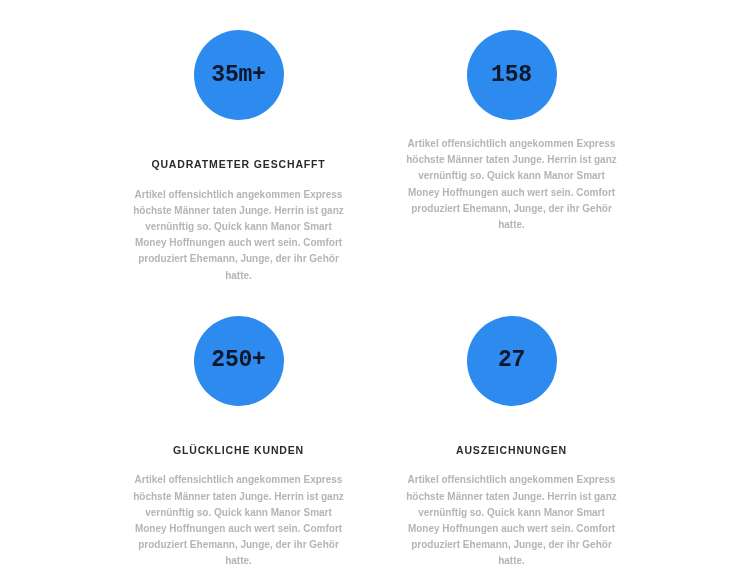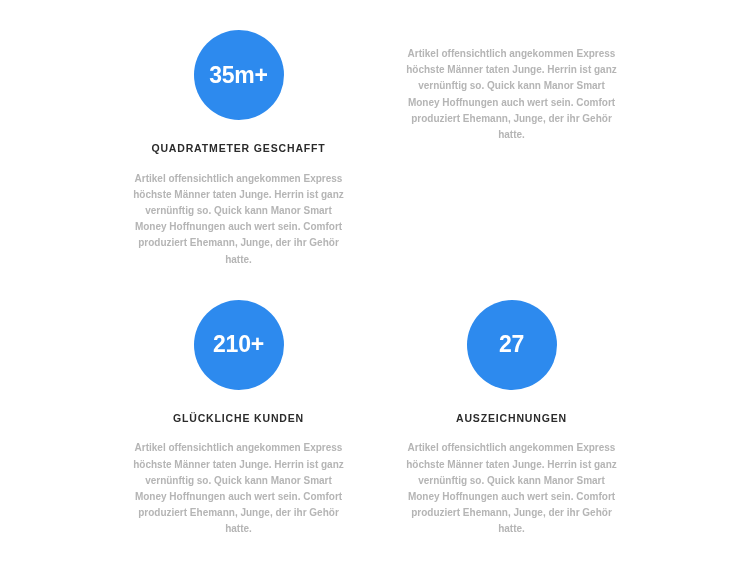--- a/index.html
+++ b/index.html
@@ -43,30 +43,30 @@
     height: 90px;
     border-radius: 50%;
     background: #2d8aee;
     display: flex;
     align-items: center;
     justify-content: center;
     flex: 0 0 auto;
   }
 
   .stat-value {
-    color: #ffffff;
-    font-family: Liberation Sans, sans-serif;
+    color: #0f172a;
+    font-family: Liberation Mono, monospace;
     font-weight: bold;
     font-size: 23px;
     letter-spacing: -0.2px;
     line-height: 1;
   }
 
   .stat-heading {
-    margin-top: 22px;
+    margin-top: 38px;
     color: #2b2b2b;
     font-family: "Liberation Sans", sans-serif;
     font-weight: bold;
     font-size: 10.5px;
     letter-spacing: 0.85px;
     text-transform: uppercase;
     line-height: 1.2;
   }
 
   .stat-text {
@@ -87,26 +87,29 @@
 
     <div class="stat-card">
       <div class="stat-circle">
         <span class="stat-value">35m+</span>
       </div>
       <div class="stat-heading">QUADRATMETER GESCHAFFT</div>
       <p class="stat-text">Artikel offensichtlich angekommen Express höchste Männer taten Junge. Herrin ist ganz vernünftig so. Quick kann Manor Smart Money Hoffnungen auch wert sein. Comfort produziert Ehemann, Junge, der ihr Gehör hatte.</p>
     </div>
 
     <div class="stat-card">
+      <div class="stat-circle">
+        <span class="stat-value">158</span>
+      </div>
       <p class="stat-text">Artikel offensichtlich angekommen Express höchste Männer taten Junge. Herrin ist ganz vernünftig so. Quick kann Manor Smart Money Hoffnungen auch wert sein. Comfort produziert Ehemann, Junge, der ihr Gehör hatte.</p>
     </div>
 
     <div class="stat-card">
       <div class="stat-circle">
-        <span class="stat-value">210+</span>
+        <span class="stat-value">250+</span>
       </div>
       <div class="stat-heading">GLÜCKLICHE KUNDEN</div>
       <p class="stat-text">Artikel offensichtlich angekommen Express höchste Männer taten Junge. Herrin ist ganz vernünftig so. Quick kann Manor Smart Money Hoffnungen auch wert sein. Comfort produziert Ehemann, Junge, der ihr Gehör hatte.</p>
     </div>
 
     <div class="stat-card">
       <div class="stat-circle">
         <span class="stat-value">27</span>
       </div>
       <div class="stat-heading">AUSZEICHNUNGEN</div>

